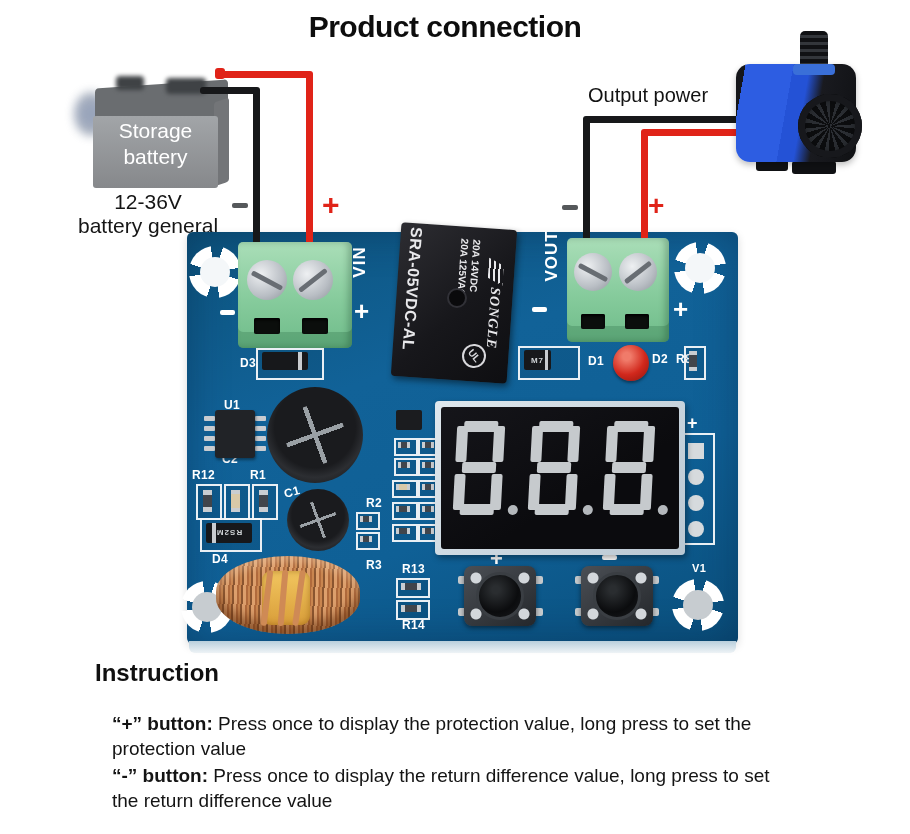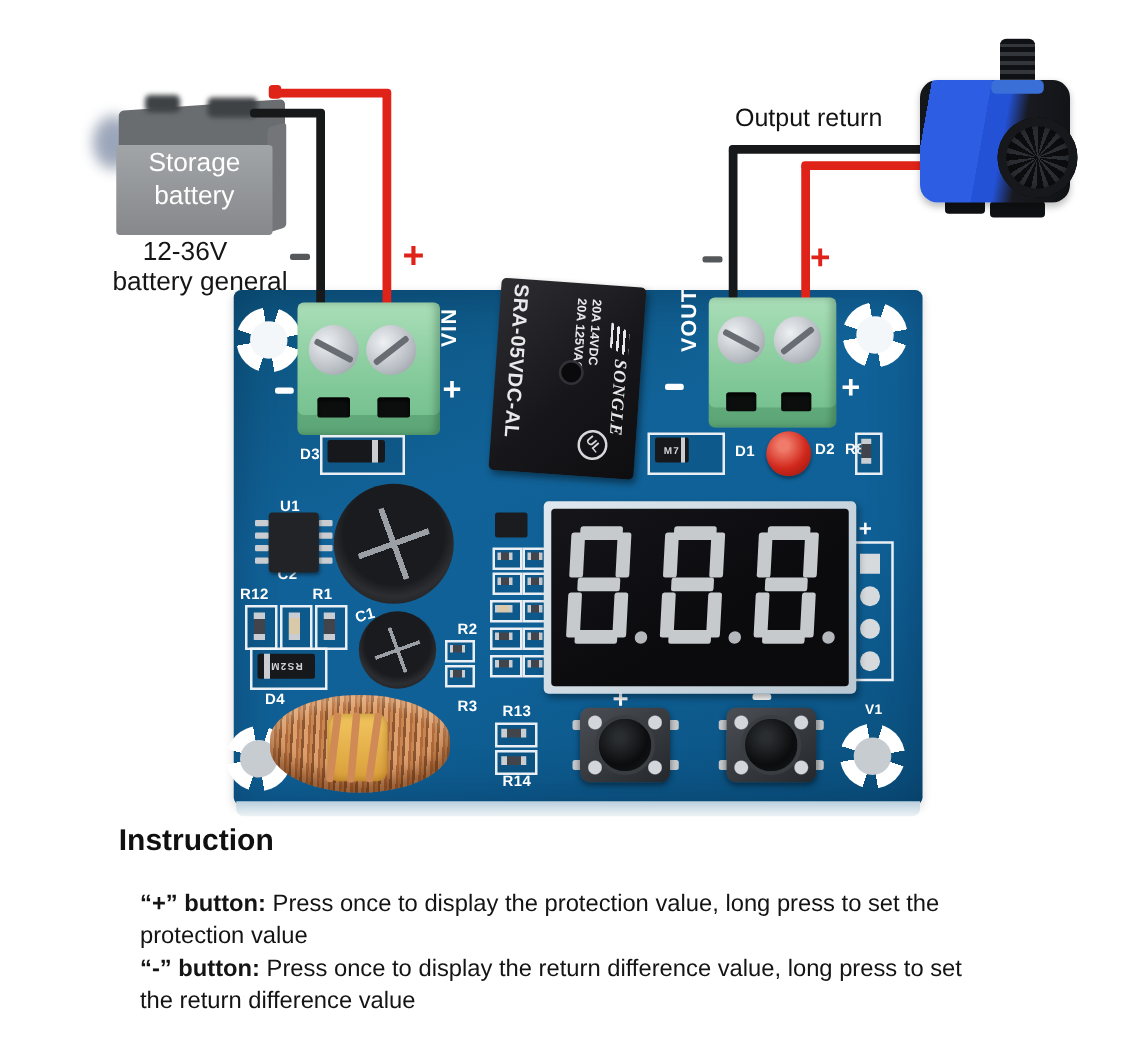--- a/index.html
+++ b/index.html
@@ -144,43 +144,44 @@
     background:repeating-linear-gradient(180deg,#101114 0 4px,#33363b 4px 7px);}
   .pump-collar{position:absolute;left:793px;top:64px;width:42px;height:11px;border-radius:4px;
     background:#3a6fd8;z-index:3;}
   .pump-foot{position:absolute;background:#101114;border-radius:3px;z-index:1;}
 </style>
 </head>
 <body>
 
 <div class="page">
 
+  <div class="title">Product connection</div>
 
   <div class="smudge"></div>
   <div class="bat-top"></div>
   <div class="bat-side"></div>
   <span class="blob" style="left:116px;top:76px;width:28px;height:14px;"></span>
   <span class="blob" style="left:166px;top:78px;width:40px;height:16px;"></span>
   <div class="bat-front"></div>
   <div class="bat-text">
     <div>Storage</div>
     <div>battery</div>
   </div>
   <div class="caption" style="left:78px;top:190px;width:140px;">12-36V</div>
-  <div class="caption" style="left:60px;top:214px;width:200px;">battery general</div>
+  <div class="caption" style="left:48px;top:214px;width:200px;">battery general</div>
 
   <span class="wire blk" style="left:200px;top:87px;width:60px;height:7px;"></span>
   <span class="wire blk" style="left:253px;top:89px;width:7px;height:163px;"></span>
   <span class="wire red" style="left:215px;top:68px;width:10px;height:11px;"></span>
   <span class="wire red" style="left:218px;top:71px;width:95px;height:7px;"></span>
   <span class="wire red" style="left:306px;top:73px;width:7px;height:179px;"></span>
   <span class="ext-minus" style="left:232px;top:203px;"></span>
   <div class="ext-plus" style="left:322px;top:190px;">+</div>
 
-  <div class="extlabel" style="left:588px;top:84px;">Output return</div>
+  <div class="extlabel" style="left:588px;top:84px;">Output power</div>
   <span class="wire blk" style="left:583px;top:116px;width:157px;height:7px;"></span>
   <span class="wire blk" style="left:583px;top:118px;width:7px;height:134px;"></span>
   <span class="wire red" style="left:641px;top:129px;width:100px;height:7px;"></span>
   <span class="wire red" style="left:641px;top:131px;width:7px;height:121px;"></span>
   <span class="ext-minus" style="left:562px;top:205px;"></span>
   <div class="ext-plus" style="left:648px;top:192px;font-size:28px;">+</div>
 
   <div class="pump-nozzle"></div>
   <div class="pump-collar"></div>
   <span class="pump-foot" style="left:756px;top:158px;width:32px;height:13px;"></span>

